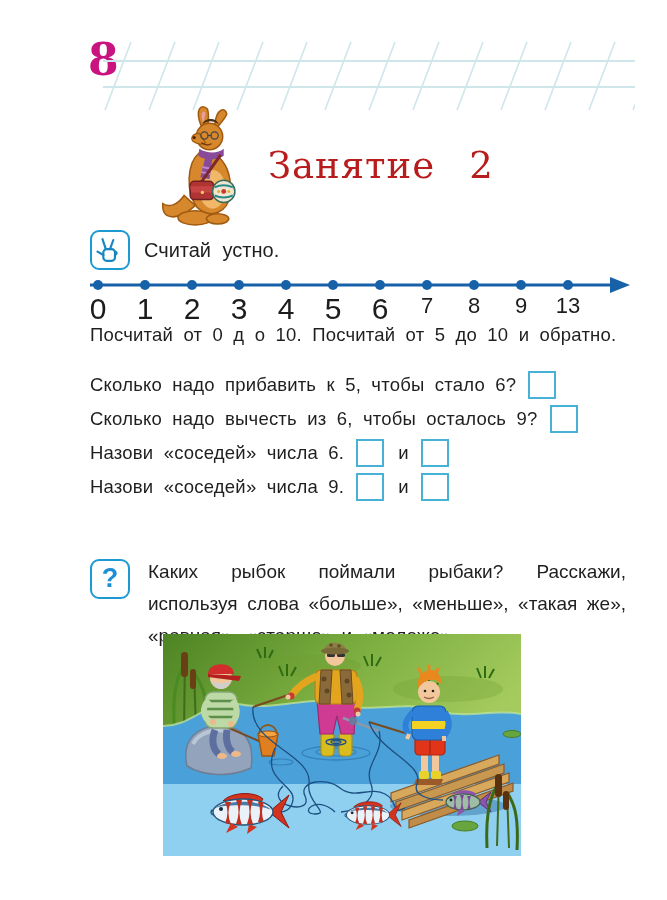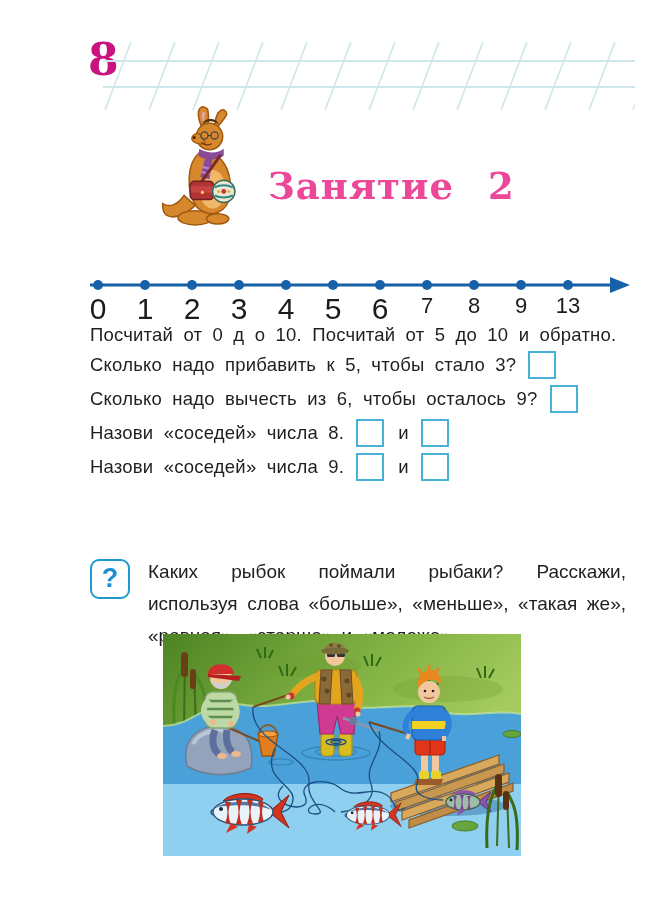--- a/index.html
+++ b/index.html
@@ -6,43 +6,43 @@
   .page{position:relative;width:667px;height:900px;background:#ffffff;overflow:hidden;
         font-family:"Liberation Sans",sans-serif;color:#1f1f1f;}
 
   
   .pagenum{position:absolute;left:88px;top:38px;font-family:"DejaVu Serif",serif;
            font-weight:700;font-size:44px;line-height:1;color:#c9137e;}
   .hdr-pattern{position:absolute;left:103px;top:40px;}
 
   
   .kangaroo{position:absolute;left:156px;top:104px;}
-  .lesson-title{position:absolute;left:268px;top:164px;font-family:"DejaVu Serif",serif;
-                font-weight:700;font-size:37px;color:#ec4899;letter-spacing:1px;}
+  .lesson-title{position:absolute;left:268px;top:144px;font-family:"DejaVu Serif",serif;
+                font-weight:400;font-size:37px;color:#b91c1c;letter-spacing:1px;}
   .lesson-title .num{margin-left:34px;}
 
   
   .warmup{position:absolute;left:90px;top:230px;display:flex;align-items:flex-start;}
   .icon-box{width:40px;height:40px;border:2.5px solid #1e9ad2;border-radius:9px;
             background:#fff;display:flex;align-items:center;justify-content:center;box-sizing:border-box;}
   .warmup-label{margin-left:14px;padding-top:9px;font-size:20px;word-spacing:6px;}
 
   
   .numline{position:absolute;left:88px;top:276px;width:548px;height:56px;}
   .numline svg{position:absolute;left:0;top:0;}
   .nl-labels{position:absolute;left:0;top:16px;width:548px;height:38px;}
   .nl-num{position:absolute;transform:translateX(-50%);color:#1c1c1c;}
   .nl-num.big{font-size:30px;top:0;}
   .nl-num.small{font-size:22px;top:1px;}
 
   
   .tasks{position:absolute;left:90px;top:322px;width:545px;}
   .task-row{display:flex;align-items:center;white-space:nowrap;font-size:18.5px;
             word-spacing:5px;letter-spacing:.2px;height:34px;}
-  .task-row.first{height:26px;margin-bottom:0;}
+  .task-row.first{height:26px;margin-bottom:20px;}
   .abox{width:28px;height:28px;border:2px solid #47b2d6;background:#fff;
         box-sizing:border-box;margin-left:12px;flex:0 0 auto;}
   .conj{margin-left:14px;}
 
   
   .question{position:absolute;left:90px;top:556px;width:536px;}
   .question .icon-box{position:absolute;left:0;top:3px;}
   .qmark{font-size:27px;font-weight:700;color:#1b8ed6;font-family:"Liberation Sans",sans-serif;
          line-height:1;padding-bottom:2px;}
   .qtext{margin-left:58px;width:478px;font-size:19px;line-height:32px;
@@ -107,20 +107,34 @@
     <path d="M57,82 Q66,78 75,82 M57,90 Q66,94 75,90" fill="none" stroke="#2a8a8a" stroke-width="2"></path>
     <circle cx="66" cy="86" r="2.4" fill="#cc3333"></circle>
     <circle cx="61" cy="86" r="1.5" fill="#e8b020"></circle>
     <circle cx="71" cy="86" r="1.5" fill="#e8b020"></circle>
   </svg>
 
   <div class="lesson-title">
     <span>Занятие</span><span class="num">2</span>
   </div>
 
+  <div class="warmup">
+    <div class="icon-box">
+      <svg width="30" height="30" viewBox="0 0 36 36">
+        <g fill="none" stroke="#1787c0" stroke-width="2.6" stroke-linecap="round" stroke-linejoin="round">
+          <rect x="10" y="17" width="14" height="14" rx="4" fill="#fff"></rect>
+          <line x1="13" y1="17" x2="9" y2="5"></line>
+          <line x1="18" y1="17" x2="22" y2="6"></line>
+          <line x1="10" y1="24" x2="3" y2="20"></line>
+          <path d="M24,20 q4,1 0,4"></path>
+        </g>
+      </svg>
+    </div>
+    <div class="warmup-label">Считай  устно.</div>
+  </div>
 
   <div class="numline">
     <svg id="nl-svg" width="548" height="20">
         <line x1="2" y1="9" x2="524" y2="9" stroke="#1761a8" stroke-width="3"></line>
         <circle cx="10" cy="9" r="5" fill="#1761a8"></circle>
         <circle cx="57" cy="9" r="5" fill="#1761a8"></circle>
         <circle cx="104" cy="9" r="5" fill="#1761a8"></circle>
         <circle cx="151" cy="9" r="5" fill="#1761a8"></circle>
         <circle cx="198" cy="9" r="5" fill="#1761a8"></circle>
         <circle cx="245" cy="9" r="5" fill="#1761a8"></circle>
@@ -144,29 +158,29 @@
         <span class="nl-num small" style="left: 433px;">9</span>
         <span class="nl-num small" style="left: 480px;">13</span>
       </div>
   </div>
 
   <div class="tasks">
     <div class="task-row first">
       <span>Посчитай  от  0  д о  10.  Посчитай  от  5  до  10  и  обратно.</span>
     </div>
     <div class="task-row">
-      <span>Сколько  надо  прибавить  к  5,  чтобы  стало  3?</span>
+      <span>Сколько  надо  прибавить  к  5,  чтобы  стало  6?</span>
       <span class="abox"></span>
     </div>
     <div class="task-row">
       <span>Сколько  надо  вычесть  из  6,  чтобы  осталось  9?</span>
       <span class="abox"></span>
     </div>
     <div class="task-row">
-      <span>Назови  «соседей»  числа  8.</span>
+      <span>Назови  «соседей»  числа  6.</span>
       <span class="abox"></span>
       <span class="conj">и</span>
       <span class="abox"></span>
     </div>
     <div class="task-row">
       <span>Назови  «соседей»  числа  9.</span>
       <span class="abox"></span>
       <span class="conj">и</span>
       <span class="abox"></span>
     </div>

